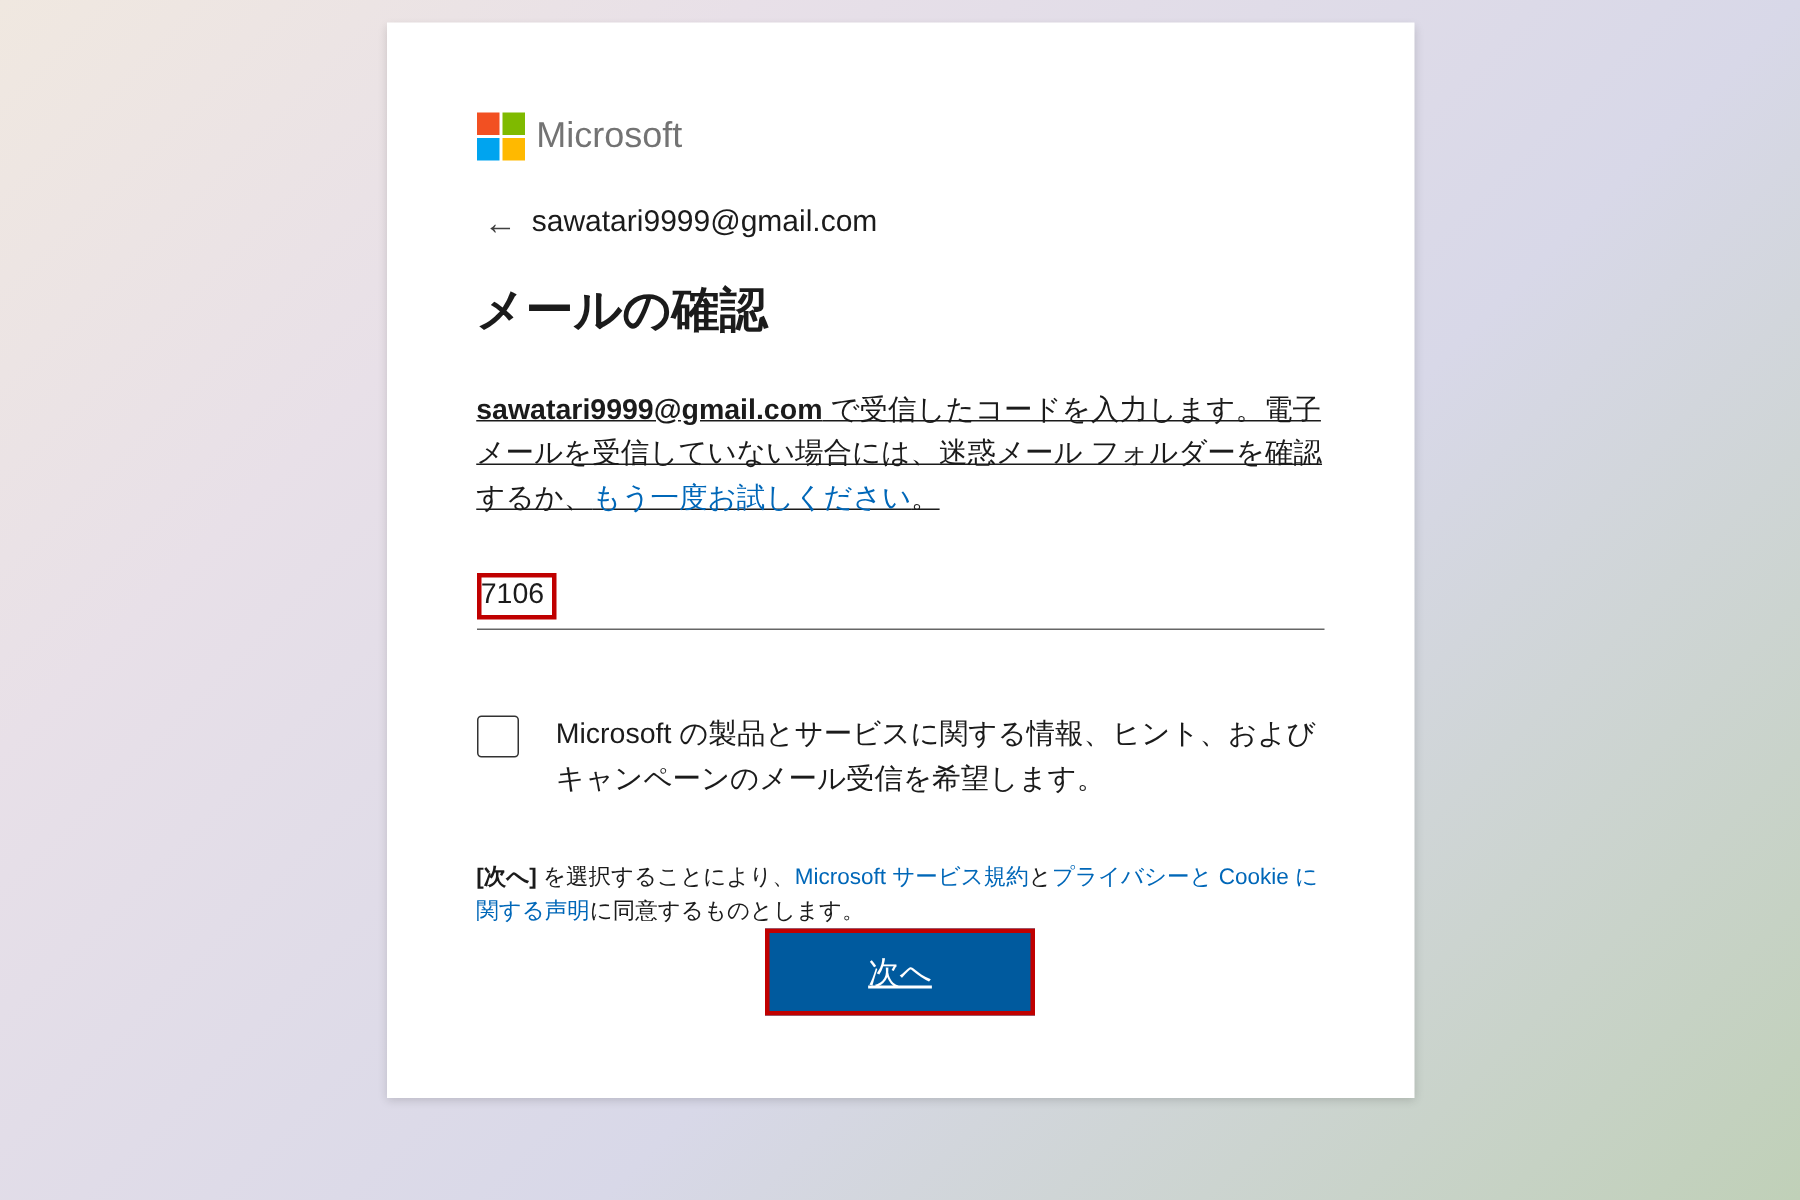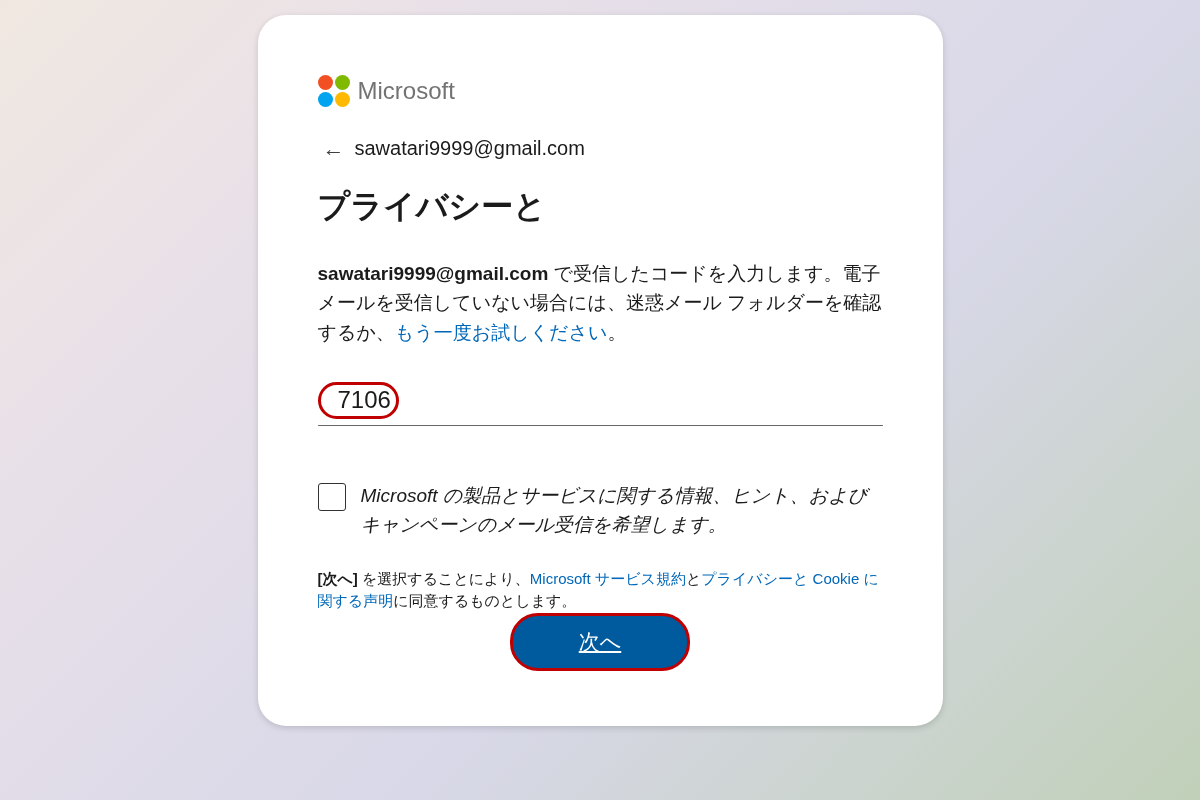--- a/index.html
+++ b/index.html
@@ -1,15 +1,15 @@
 <!DOCTYPE html>
 <html><head>
   <meta charset="utf-8">
   <style>
-    * { margin: 0; padding: 0; box-sizing: border-box; border-radius: 28px; }
+    * { margin: 0; padding: 0; box-sizing: border-box; }
     body {
       width: 1200px;
       height: 800px;
       background: linear-gradient(135deg, #f0e8e0 0%, #e8e0e8 25%, #d8d8e8 60%, #c0d0b8 100%);
       font-family: "Yu Gothic", "Meiryo", "Segoe UI", sans-serif;
       display: flex;
       justify-content: center;
       align-items: flex-start;
       padding-top: 15px;
     }
@@ -65,45 +65,45 @@
       font-size: 32px;
       font-weight: 700;
       color: #1b1b1b;
       margin-bottom: 30px;
     }
     .instruction {
       font-size: 19px;
       color: #1b1b1b;
       line-height: 1.55;
       margin-bottom: 35px;
+      text-decoration: underline;
     }
     .instruction .bold { font-weight: 700; }
     .link { color: #0067b8; cursor: pointer; }
     .code-input-wrap {
       margin-bottom: 55px;
     }
     .code-value {
       display: inline-block;
-      font-size: 24px;
+      font-size: 19px;
       color: #1b1b1b;
-      padding: 2px 5px 2px 17px;
+      padding: 2px 5px 2px 0;
       border: 3px solid #c00000;
       line-height: 1.1;
     }
     .code-underline {
       width: 100%;
       height: 1px;
       background: #666666;
       margin-top: 6px;
     }
     .checkbox-row {
       display: flex;
-      gap: 15px;
-      margin-bottom: 28px;
-      font-style: italic;
+      gap: 25px;
+      margin-bottom: 40px;
     }
     .checkbox {
       flex: none;
       width: 28px;
       height: 28px;
       border: 1.5px solid #323232;
       border-radius: 3px;
       background: #fff;
       cursor: pointer;
       margin-top: 2px;
@@ -151,21 +151,21 @@
         <div></div>
     </div>
     <span class="brand-text">Microsoft</span>
   </div>
 
   <div class="email-row">
     <span class="back-arrow">←</span>
     <span class="email-text">sawatari9999@gmail.com</span>
   </div>
 
-  <h1 class="title">プライバシーと</h1>
+  <h1 class="title">メールの確認</h1>
 
   <p class="instruction">
     <span class="bold">sawatari9999@gmail.com</span><span> で受信したコードを入力します。電子メールを受信していない場合には、迷惑メール フォルダーを確認するか、</span><span class="link">もう一度お試しください</span><span>。</span>
   </p>
 
   <div class="code-input-wrap">
     <span class="code-value">7106</span>
     <div class="code-underline"></div>
   </div>
 

